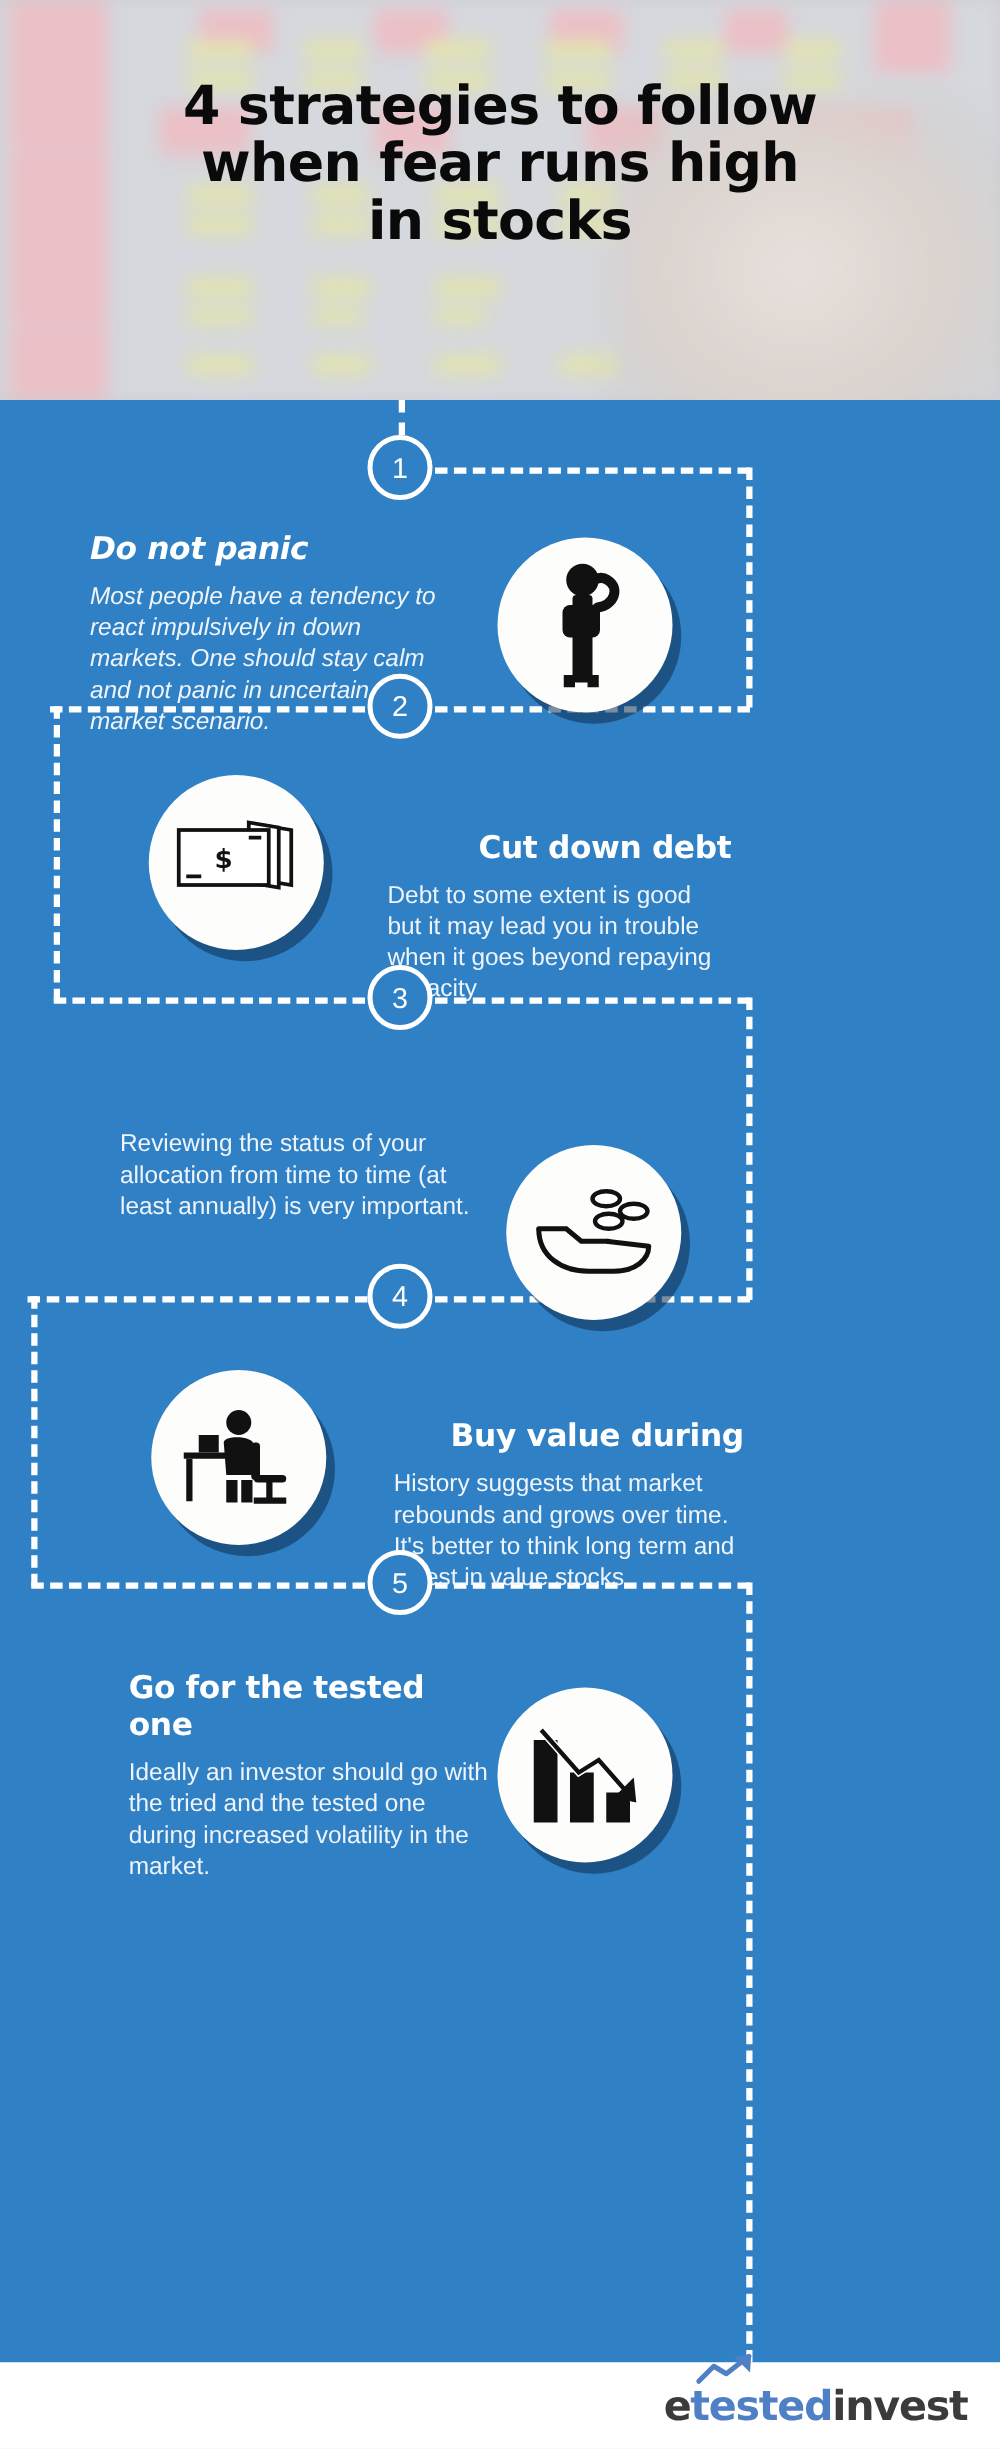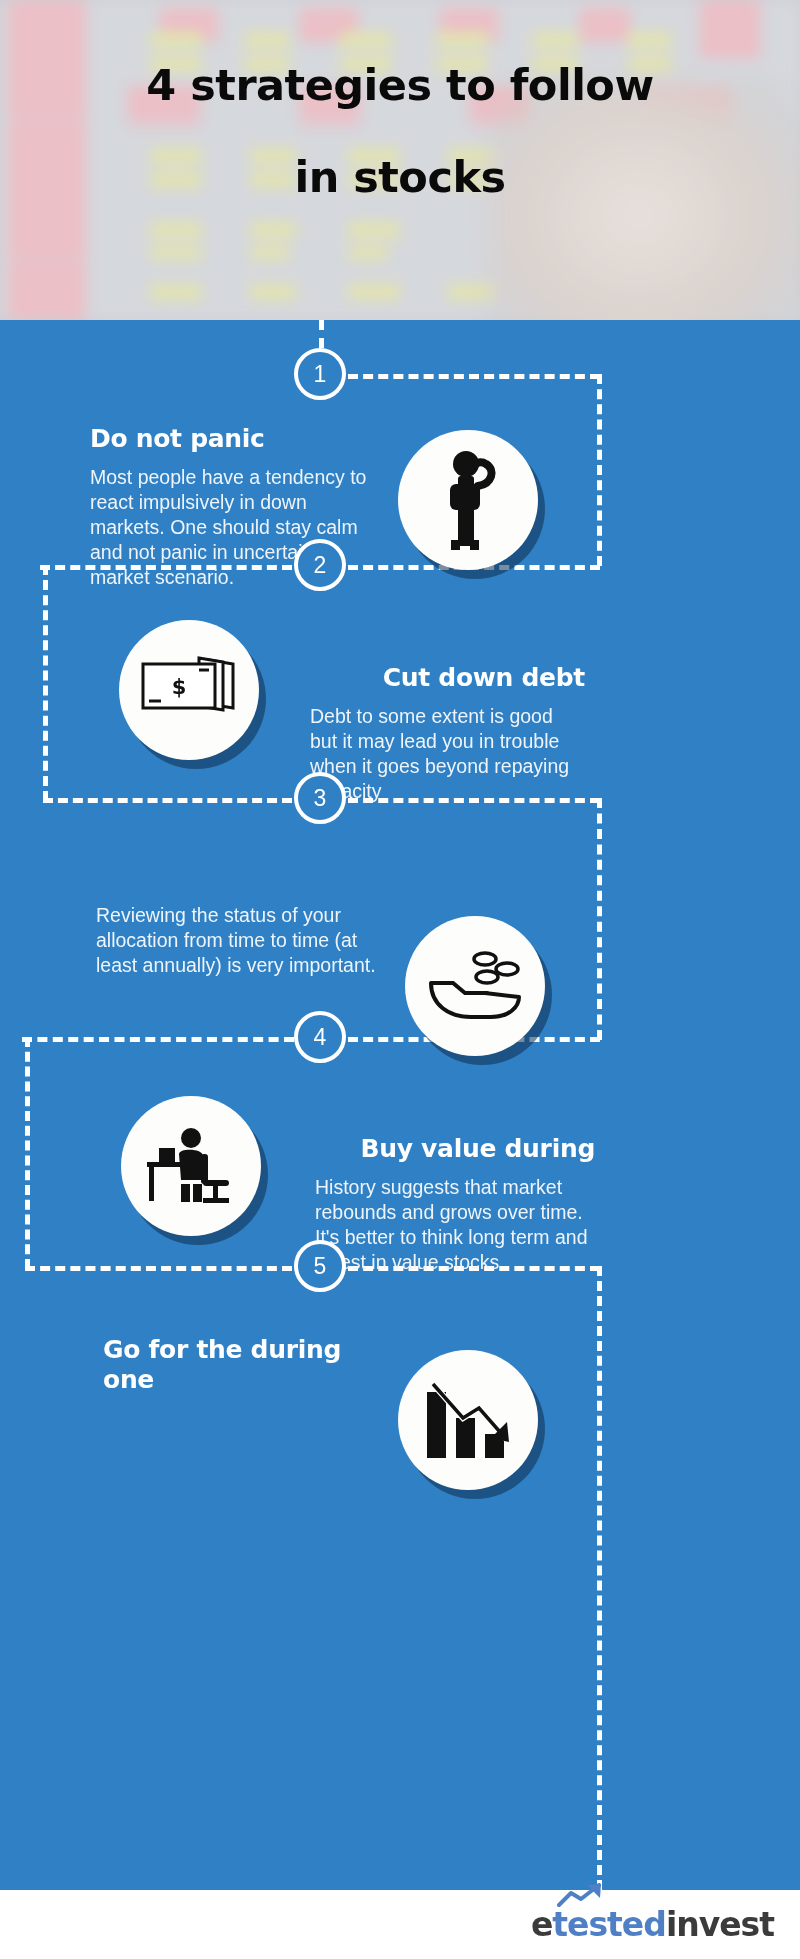--- a/index.html
+++ b/index.html
@@ -182,21 +182,21 @@
       <div class="tk yel" style="left:348px;top:284px;width:52px;height:16px;"></div>
       <div class="tk yel" style="left:448px;top:284px;width:46px;height:16px;"></div>
       <div class="tk yel" style="left:650px;top:284px;width:44px;height:16px;"></div>
       <div class="tk gry" style="left:0;top:118px;width:800px;height:4px;opacity:.55;"></div>
       <div class="tk gry" style="left:0;top:258px;width:800px;height:4px;opacity:.55;"></div>
       <div class="trader"></div>
     </div>
     <div class="header-shade"></div>
     <h1 class="title">
       <span>4 strategies to follow</span><br>
-      <br>
+      <span>when fear runs high</span><br>
       <span>in stocks</span>
     </h1>
   </div>
 
   <div class="blue-body">
 
     <div class="dash-v" style="left:319px; top:0;    height:28px;"></div>
     <div class="dash-h" style="left:348px; top:54px; width:252px;"></div>
     <div class="dash-v" style="left:597px; top:54px; height:192px;"></div>
     <div class="dash-h" style="left:348px; top:245px;width:252px;"></div>
@@ -208,21 +208,21 @@
     <div class="dash-h" style="left:348px; top:717px;width:252px;"></div>
     <div class="dash-h" style="left:22px;  top:717px;width:272px;"></div>
     <div class="dash-v" style="left:25px;  top:717px;height:232px;"></div>
     <div class="dash-h" style="left:25px;  top:946px;width:267px;"></div>
     <div class="dash-h" style="left:348px; top:946px;width:252px;"></div>
     <div class="dash-v" style="left:597px; top:946px;height:624px;"></div>
 
     <div class="step-circle" style="left:294px; top:28px;">
       <span>1</span>
     </div>
-    <div class="blk" style="left:90px; top:104px; width:285px;">
+    <div class="blk" style="left:72px; top:104px; width:285px;font-style:italic;">
       <h2>Do not panic</h2>
       <p>Most people have a tendency to react impulsively in down markets. One should stay calm and not panic in uncertain market scenario.</p>
     </div>
     <div class="medal" style="left:398px; top:110px;">
       <svg width="92" height="100" viewBox="0 0 92 100">
         <circle cx="44" cy="14" r="13" fill="#111"></circle>
         <rect x="36" y="26" width="16" height="70" rx="3" fill="#111"></rect>
         <rect x="28" y="34" width="30" height="26" rx="6" fill="#111"></rect>
         <rect x="29" y="90" width="9" height="10" fill="#111"></rect>
         <rect x="48" y="90" width="9" height="10" fill="#111"></rect>
@@ -284,21 +284,22 @@
     </div>
     <div class="blk right-align" style="left:315px; top:814px; width:280px;">
       <h2>Buy value during</h2>
       <p>History suggests that market rebounds and grows over time. It's better to think long term and invest in value stocks</p>
     </div>
 
     <div class="step-circle" style="left:294px; top:920px;">
       <span>5</span>
     </div>
     <div class="blk" style="left:103px; top:1015px; width:290px;">
-      <h2>Go for the during one</h2>
+      <h2>Go for the tested one</h2>
+      <p>Ideally an investor should go with the tried and the tested one during increased volatility in the market.</p>
     </div>
     <div class="medal" style="left:398px; top:1030px;">
       <svg width="90" height="84" viewBox="0 0 90 84">
         <rect x="4" y="14" width="19" height="66" fill="#111"></rect>
         <rect x="33" y="40" width="19" height="40" fill="#111"></rect>
         <rect x="62" y="56" width="19" height="24" fill="#111"></rect>
         <path d="M10 6 L40 40 L56 30 L84 62" fill="none" stroke="#fff" stroke-width="6"></path>
         <path d="M10 6 L40 40 L56 30 L84 62" fill="none" stroke="#111" stroke-width="3.5"></path>
         <path d="M84 44 L86 64 L68 60 Z" fill="#111"></path>
       </svg>

